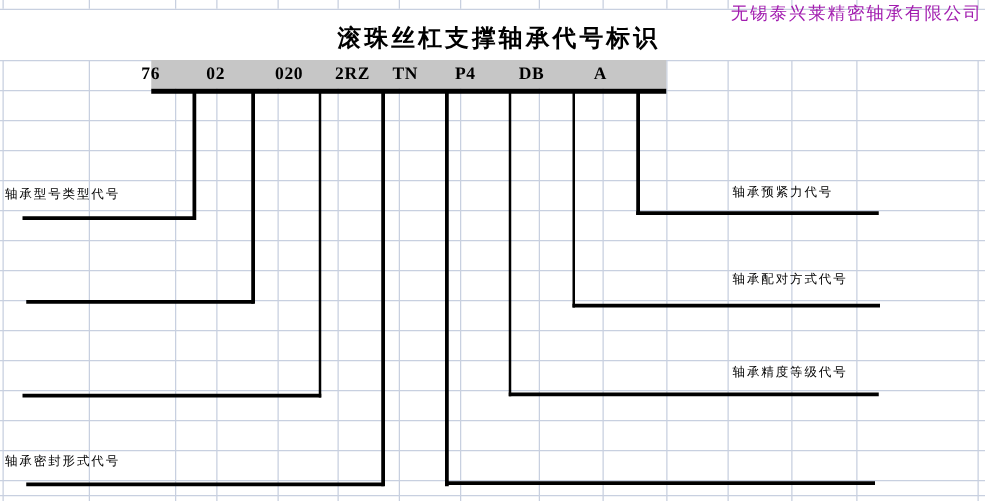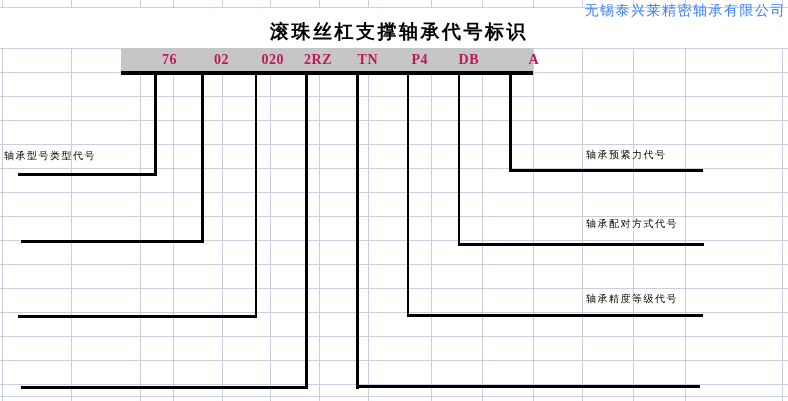--- a/index.html
+++ b/index.html
@@ -10,41 +10,41 @@
     overflow:hidden;
     font-family:"Liberation Serif","DejaVu Serif",serif;
   }
   .band{
     position:absolute;left:121px;top:48px;width:412px;height:23px;
     background:#c6c6c6;
   }
   .band-underline{position:absolute;left:121px;top:71px;width:412px;height:3.5px;background:#000;}
   .code{
     position:absolute;top:51px;width:64px;margin-left:-32px;
-    text-align:right;
+    text-align:left;
     font-weight:bold;font-size:14px;line-height:17px;
-    letter-spacing:0.5px;color:#be185d;white-space:nowrap;
+    letter-spacing:0.5px;color:#000000;white-space:nowrap;
   }
   .callout{
     position:absolute;
     font-size:10px;line-height:20px;letter-spacing:1.5px;
     color:#000;white-space:nowrap;
   }
   .callout.left{left:4px;}
   .callout.right{left:586px;}
   #title{
     position:absolute;top:21px;left:399px;transform:translateX(-50%);
     font-size:19px;line-height:21px;font-weight:bold;letter-spacing:2.5px;
     color:#000;white-space:nowrap;
   }
   #company{
     position:absolute;top:2px;right:2px;
     font-family:"Liberation Sans","DejaVu Sans",sans-serif;
     font-size:14px;line-height:16px;letter-spacing:1.5px;
-    color:#3b82f6;white-space:nowrap;
+    color:#a21caf;white-space:nowrap;
   }
 </style>
 </head>
 <body>
 
 <div id="sheet">
 
   <div id="grid">
       <div style="position: absolute; left: 0px; top: 7px; width: 788px; height: 1px; background: rgb(200, 208, 224);"></div>
       <div style="position: absolute; left: 2px; top: 0px; width: 1px; height: 7px; background: rgb(200, 208, 224);"></div>
@@ -123,18 +123,19 @@
   <span class="code" style="left:145px">76</span>
   <span class="code" style="left:197px">02</span>
   <span class="code" style="left:252px">020</span>
   <span class="code" style="left:300px">2RZ</span>
   <span class="code" style="left:346px">TN</span>
   <span class="code" style="left:396px">P4</span>
   <span class="code" style="left:447px">DB</span>
   <span class="code" style="left:507px">A</span>
 
   <div class="callout left" style="top:146px">轴承型号类型代号</div>
+  <div class="callout left" style="top:360px">轴承密封形式代号</div>
 
   <div class="callout right" style="top:145px">轴承预紧力代号</div>
   <div class="callout right" style="top:214px">轴承配对方式代号</div>
   <div class="callout right" style="top:289px">轴承精度等级代号</div>
 
 </div>
 
 </body></html>

